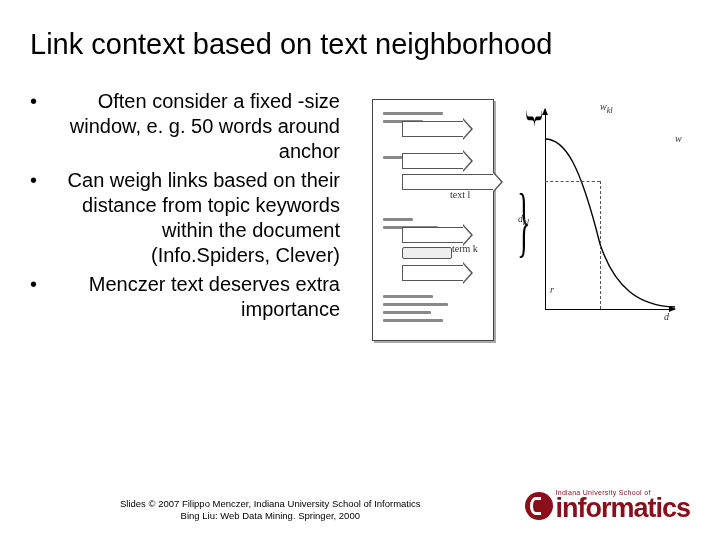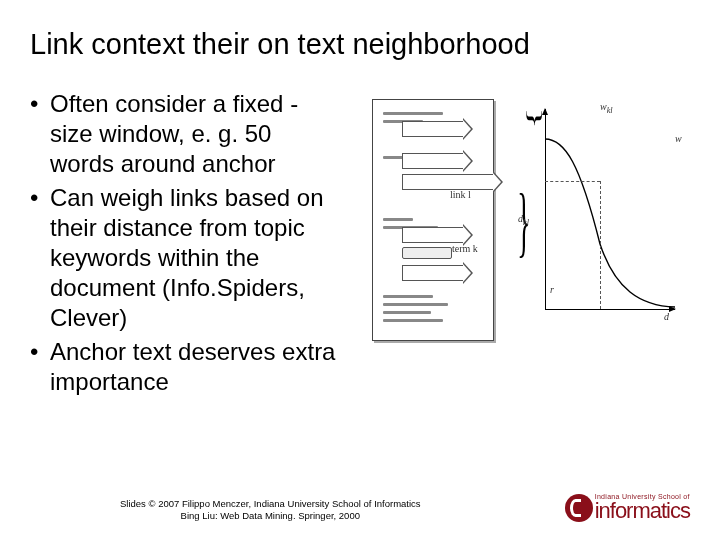--- a/index.html
+++ b/index.html
@@ -17,22 +17,23 @@
     font-size: 29px;
     padding: 28px 30px 10px 30px;
     font-weight: normal;
   }
   .content {
     display: flex;
     padding: 18px 30px 0 30px;
   }
   .bullets {
     width: 310px;
-    font-size: 24px;
+    font-size: 20px;
     line-height: 1.25;
+    text-align: right;
   }
   .bullets ul {
     list-style: none;
     margin: 0;
     padding: 0;
   }
   .bullets li {
     position: relative;
     padding-left: 20px;
     margin-bottom: 4px;
@@ -185,36 +186,36 @@
   .logo-text {
     font-family: Arial, sans-serif;
     color: #8a0f1a;
     line-height: 0.95;
   }
   .logo-sup {
     font-size: 7px;
     letter-spacing: 0.3px;
   }
   .logo-main {
-    font-size: 22px;
-    font-weight: normal;
+    font-size: 27px;
+    font-weight: bold;
     letter-spacing: -1px;
   }
 </style>
 </head>
 <body>
 
-<div class="title">Link context their on text neighborhood</div>
+<div class="title">Link context based on text neighborhood</div>
 
 <div class="content">
   <div class="bullets">
     <ul>
       <li>Often consider a fixed -size window, e. g. 50 words around anchor</li>
       <li>Can weigh links based on their distance from topic keywords within the document (Info.Spiders, Clever)</li>
-      <li>Anchor text deserves extra importance</li>
+      <li>Menczer text deserves extra importance</li>
     </ul>
   </div>
 
   <div class="diagram">
 
     <div class="page-rect">
       <div class="tline" style="left:10px;top:12px;width:60px"></div>
       <div class="tline" style="left:10px;top:20px;width:40px"></div>
       <div class="tline" style="left:10px;top:56px;width:70px"></div>
       <div class="tline" style="left:10px;top:118px;width:30px"></div>
@@ -226,21 +227,21 @@
     </div>
 
     <div class="barrow" style="left:52px;top:32px;width:60px"></div>
     <div class="barrow" style="left:52px;top:64px;width:60px"></div>
     <div class="barrow" style="left:52px;top:85px;width:90px"></div>
     <div class="barrow" style="left:52px;top:138px;width:60px"></div>
     <div class="barrow" style="left:52px;top:176px;width:60px"></div>
 
     <div style="position:absolute;left:52px;top:158px;width:48px;height:10px;border:1px solid #555;background:#eee;border-radius:2px"></div>
 
-    <div class="lbl" style="left:100px;top:100px;font-style:normal">link l</div>
+    <div class="lbl" style="left:100px;top:100px;font-style:normal">text l</div>
     <div class="lbl" style="left:102px;top:154px;font-style:normal">term k</div>
 
     <div class="brace" style="left:155px;top:88px;font-size:78px;transform:scaleX(0.35)">}</div>
     <div class="lbl" style="left:168px;top:124px"><span style="font-style:italic">d<sub>kl</sub></span></div>
 
     <div class="axis-v" style="left:195px;top:20px;height:200px"></div>
     <div class="axis-h" style="left:195px;top:220px;width:130px"></div>
 
     <svg style="position:absolute;left:195px;top:20px" width="135" height="205">
       <path d="M0 30 C20 30 35 55 55 135 C70 180 95 197 130 198" stroke="#000" stroke-width="1.4" fill="none"></path>

